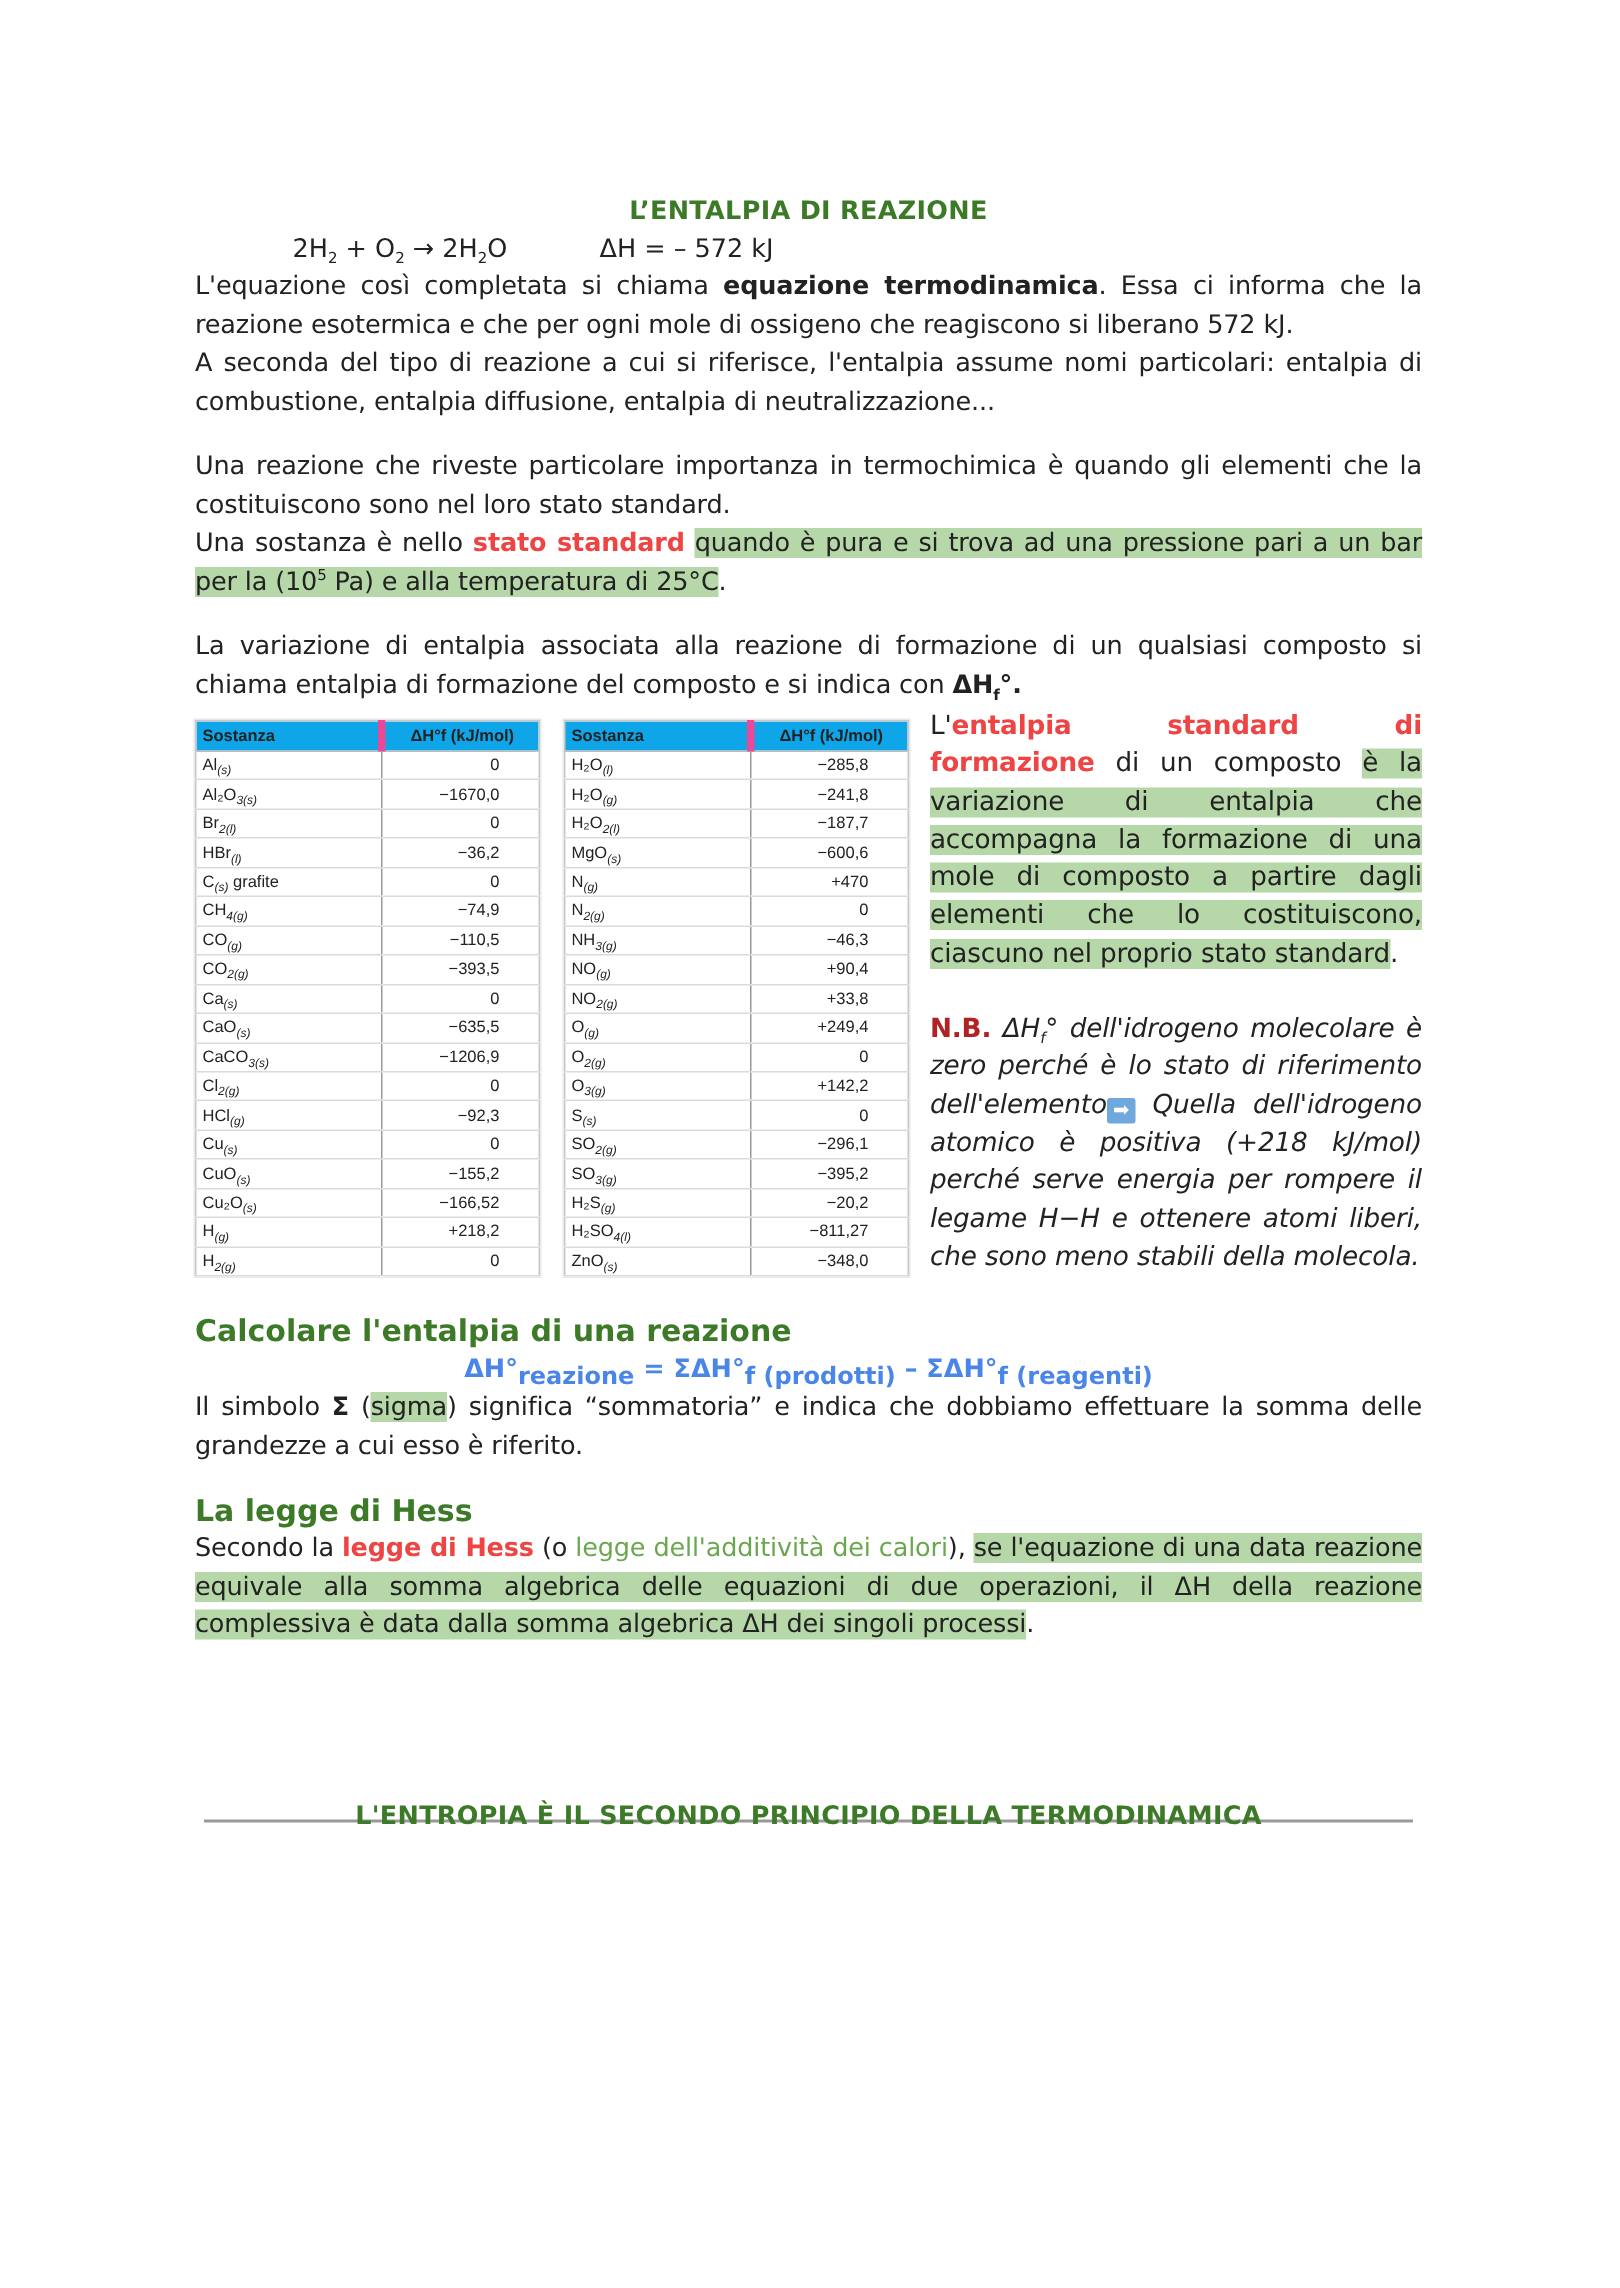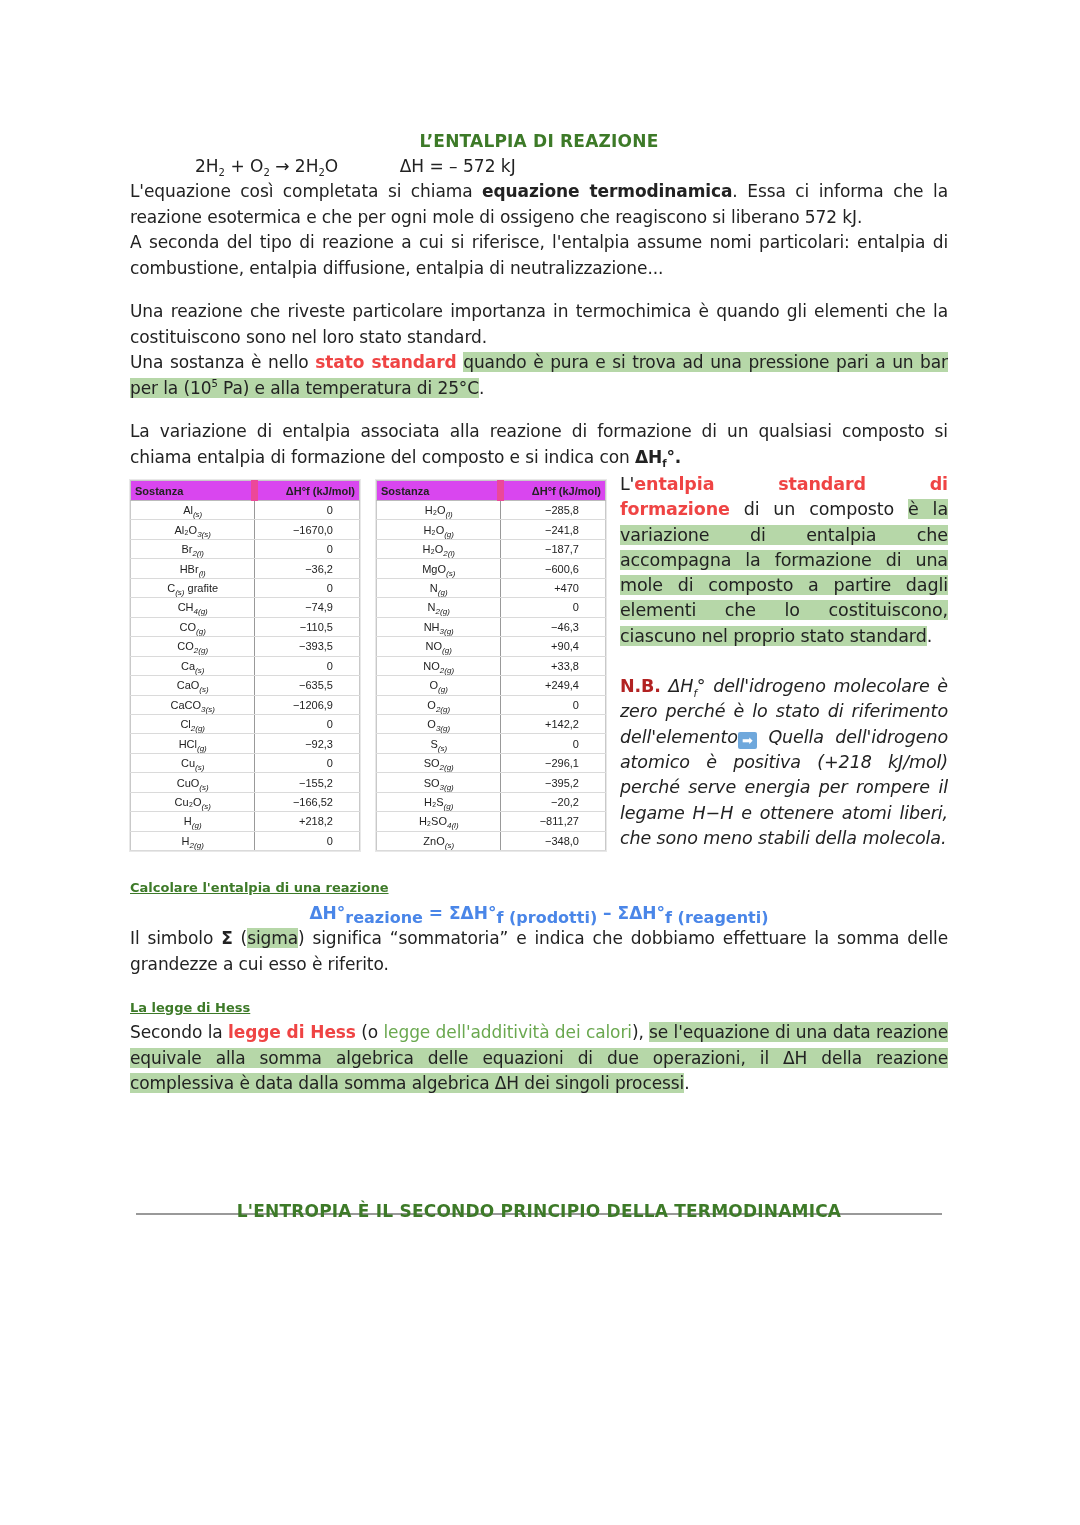--- a/index.html
+++ b/index.html
@@ -1,38 +1,38 @@
 <!DOCTYPE html>
 <html><head>
 <meta charset="utf-8">
 <style>
   html, body { margin: 0; padding: 0; background: #ffffff; }
   body { width: 1080px; height: 1525px; position: relative; overflow: hidden;
          font-family: "DejaVu Sans", sans-serif; color: #222; }
   .page { position: absolute; left: 130px; top: 128px; width: 818px; }
   .p { font-size: 17px; line-height: 25.5px; text-align: justify; margin: 0; letter-spacing: -0.1px; }
   .h-title { text-align: center; color: #3d7a28; font-weight: bold; font-size: 17px; line-height: 26px; margin: 0; letter-spacing: 0.2px; }
-  .h-sub { color: #3d7a28; font-weight: bold; font-size: 13px; line-height: 25px; margin: 0; text-decoration: underline; }
+  .h-sub { color: #3d7a28; font-weight: bold; font-size: 20px; line-height: 25px; margin: 0; }
   .eq-line { font-size: 17px; line-height: 25px; margin: 0; padding-left: 65px; }
   .eq-line .dh { margin-left: 56px; }
   .green-b { color: #ef4444; font-weight: bold; }
   .green-l { color: #6aa84f; }
   .hl { background: #b6d7a8; }
   .gap { height: 18px; }
   sub, sup { font-size: 10px; line-height: 0; }
   .two-col { display: flex; margin-top: 2px; }
   .tables { display: flex; gap: 16px; margin-top: 8px; }
   table.tbl { border-collapse: collapse; font-family: "Liberation Sans", sans-serif; font-size: 11px; color: #222;
                border: 1px solid #c9c9c9; box-shadow: 0 0 0 1px #e8e8e8; }
-  table.tbl th { background: #d946ef; font-weight: bold; text-align: left; padding: 1px 4px; height: 17px; border-bottom: 1px solid #bbb; }
+  table.tbl th { background: #0ea5e9; font-weight: bold; text-align: left; padding: 1px 4px; height: 17px; border-bottom: 1px solid #bbb; }
   table.tbl th.v { text-align: center; }
   table.tbl td { padding: 0 4px; height: 18px; border-bottom: 1px solid #dadada; }
-  table.tbl td.s { width: 124px; text-align: center; }
+  table.tbl td.s { width: 124px; }
   table.tbl td.v { width: 78px; text-align: right; padding-right: 26px; border-left: 1px solid #999; }
-  table.tbl th.v { border-left: 7px solid #ec4899; text-align: right; }
+  table.tbl th.v { border-left: 5px solid #ec4899; }
   .t1 td.s { width: 125px; } .t2 td.s { width: 112px; }
   .t2 td.v { width: 60px; padding-right: 26px; }
   .side { width: 346px; margin-left: 14px; }
   .side .p { line-height: 25.3px; font-size: 17.5px; }
   .nb { font-style: italic; }
   .nb .lbl { font-style: normal; color: #b22222; font-weight: bold; }
   .arrow-ico { display: inline-block; width: 19px; height: 17px; background: #6fa8dc; color: #fff; font-style: normal;
                font-size: 13px; line-height: 17px; text-align: center; vertical-align: -2px; border-radius: 2px; }
   .formula { text-align: center; color: #4a86e8; font-weight: bold; font-size: 17px; line-height: 26px; margin: 0; }
   .formula sub { font-size: 16px; }

